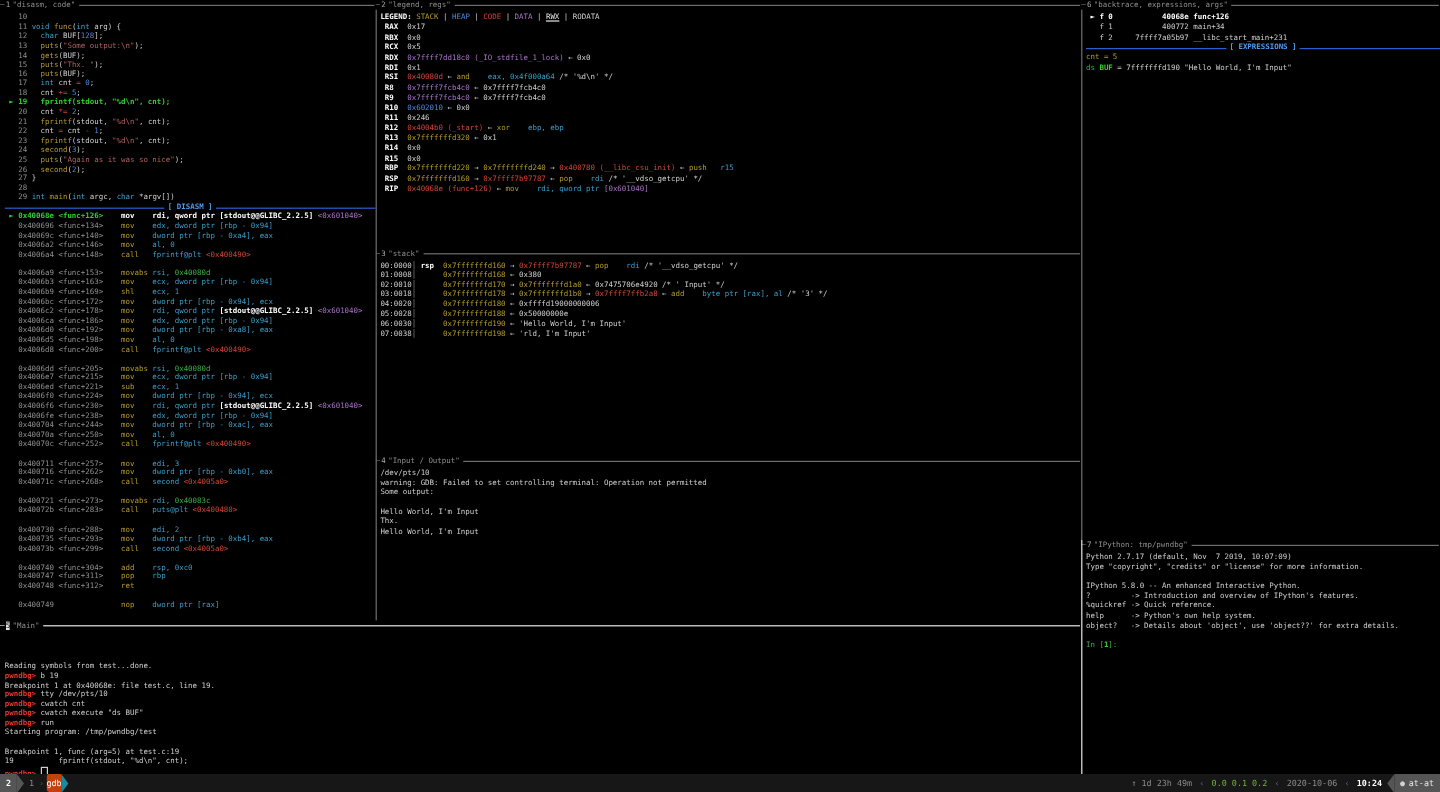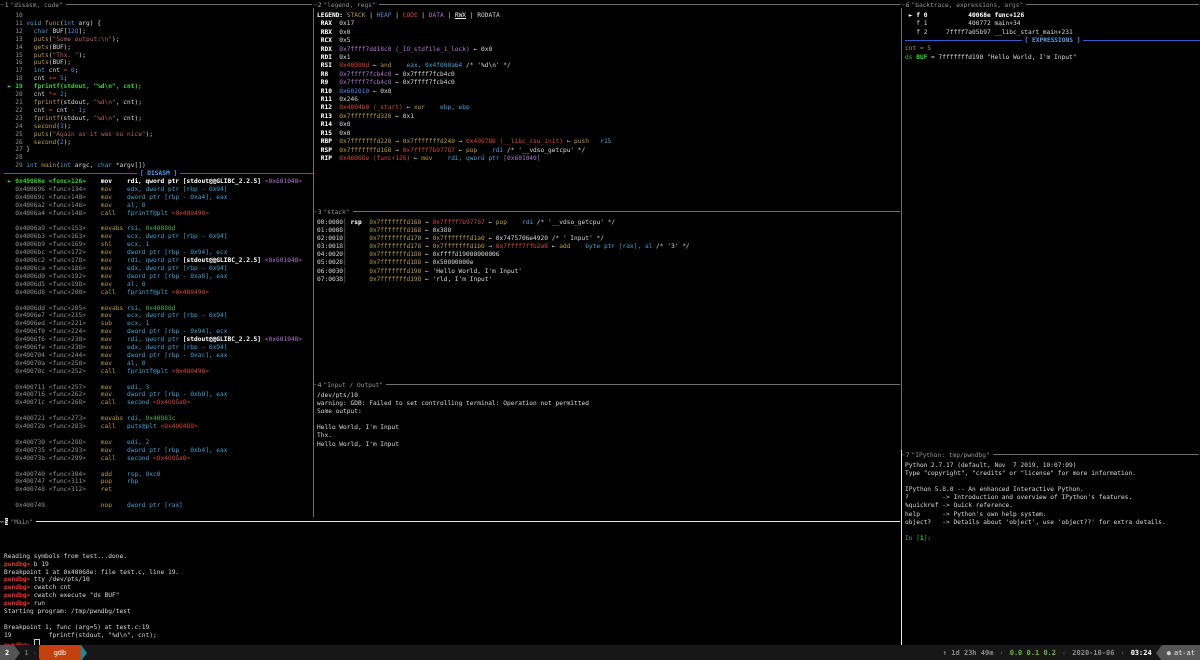--- a/index.html
+++ b/index.html
@@ -39,23 +39,23 @@
   
   .statusbar{position:absolute;left:0;top:645px;width:1200px;height:15px;background:#171717;
              display:flex;align-items:center;font-size:7px;color:#8a8a8a;}
   .sb-left{display:flex;align-items:center;height:100%;}
   .sb-seg{display:flex;align-items:center;height:100%;padding:0 5px;}
   .sb-session{background:#555555;color:#ffffff;font-weight:bold;}
   .arr-r{width:0;height:0;border-top:8px solid transparent;border-bottom:8px solid transparent;}
   .arr-l{width:0;height:0;border-top:8px solid transparent;border-bottom:8px solid transparent;}
   .sb-win{padding:0 4px;color:#8a8a8a;}
   .sb-chevl{color:#555;padding-right:2px;}
-  .sb-gdb{background:#c2410c;color:#ffffff;border-radius:2px 0 0 2px;padding:0 15px;}
+  .sb-gdb{background:#c2410c;color:#ffffff;border-radius:2px 0 0 2px;padding:0 0;}
   .sb-right{margin-left:auto;display:flex;align-items:center;height:100%;}
-  .sb-item{padding:0 4px;white-space:pre;font-weight:bold;}
+  .sb-item{padding:0 4px;white-space:pre;}
   .sb-load{color:#6db33a;}
   .sb-date{color:#8a8a8a;}
   .sb-time{color:#ffffff;font-weight:bold;}
   .sb-chev{color:#4f6f8f;padding:0 2px;}
   .sb-host{background:#555555;color:#e8e8e8;}
   .host-ic{color:#d0d0d0;margin-right:3px;}
 </style>
 </head>
 <body>
 
@@ -255,21 +255,21 @@
         </div>
       <div class="arr-r" style="border-left:6px solid #1c87a0"></div>
     </div>
     <div class="sb-right">
       <span class="sb-item"><span>↑</span> <span>1d 23h 49m</span></span>
       <span class="sb-chev">‹</span>
       <span class="sb-item sb-load">0.0 0.1 0.2</span>
       <span class="sb-chev">‹</span>
       <span class="sb-item sb-date">2020-10-06</span>
       <span class="sb-chev">‹</span>
-      <span class="sb-item sb-time">03:24</span>
+      <span class="sb-item sb-time">10:24</span>
       <div class="arr-l" style="border-right:6px solid #555555"></div>
       <div class="sb-seg sb-host">
           <span class="host-ic">●</span>
           <span>at-at</span>
         </div>
     </div>
   </div>
 
 </div>
 

